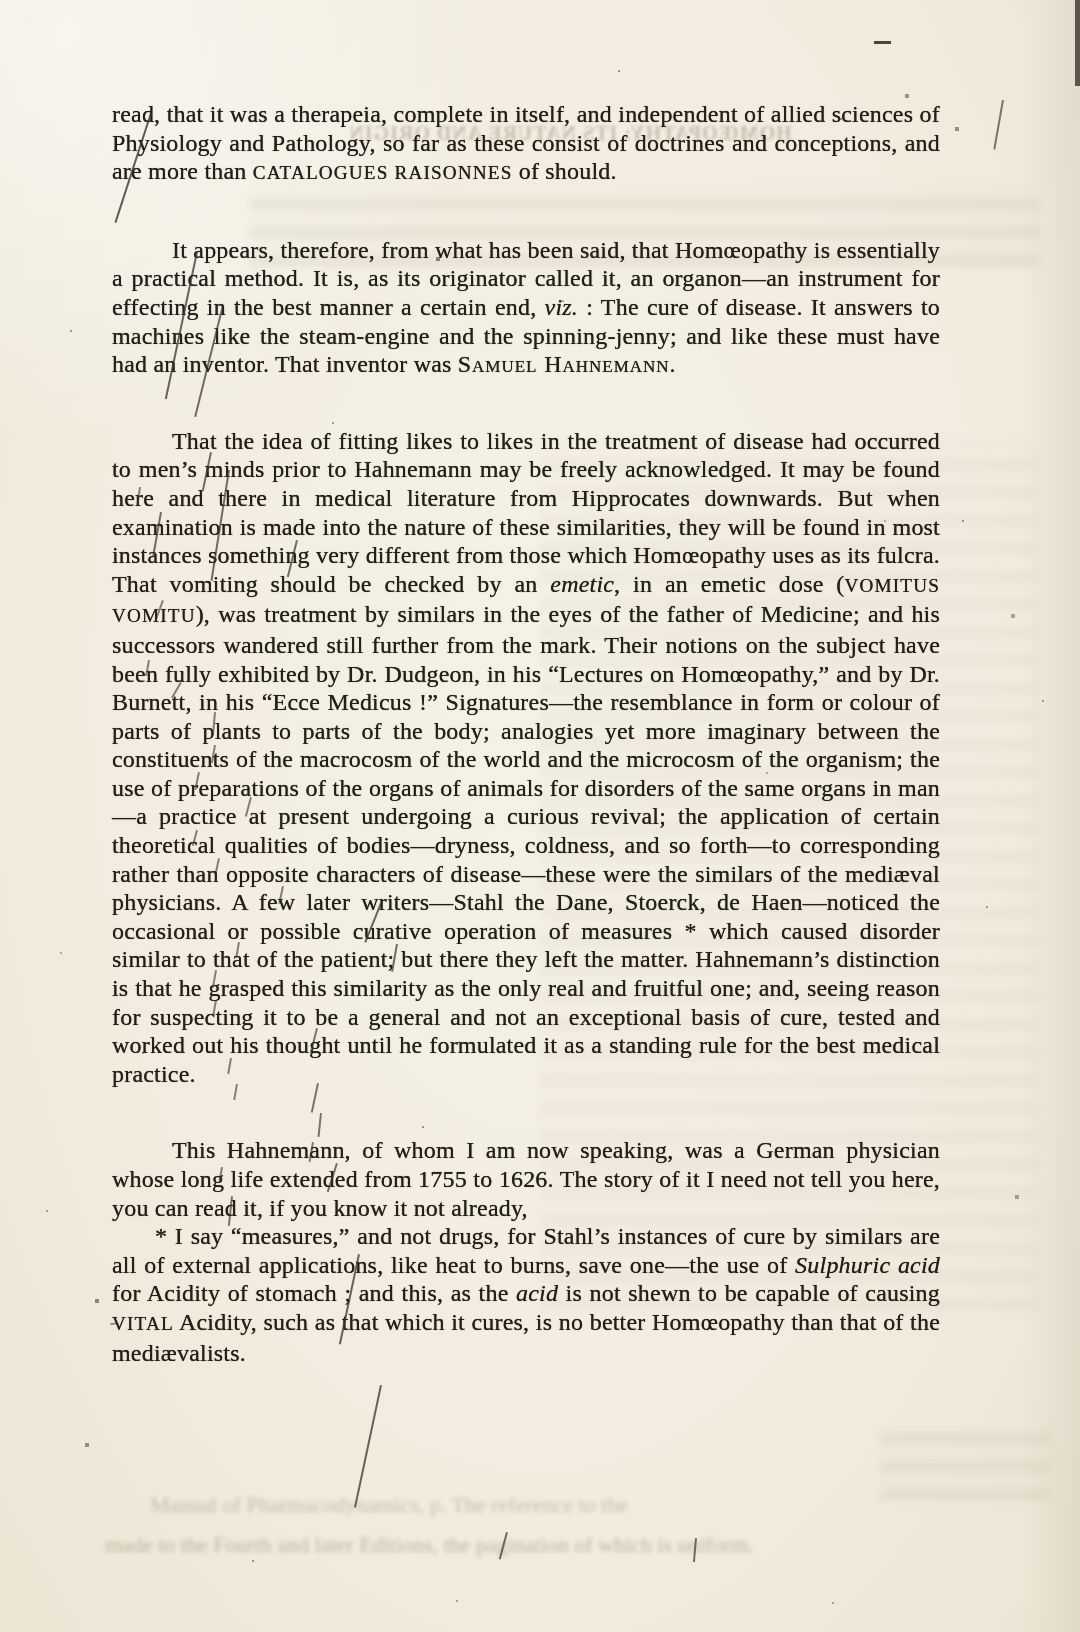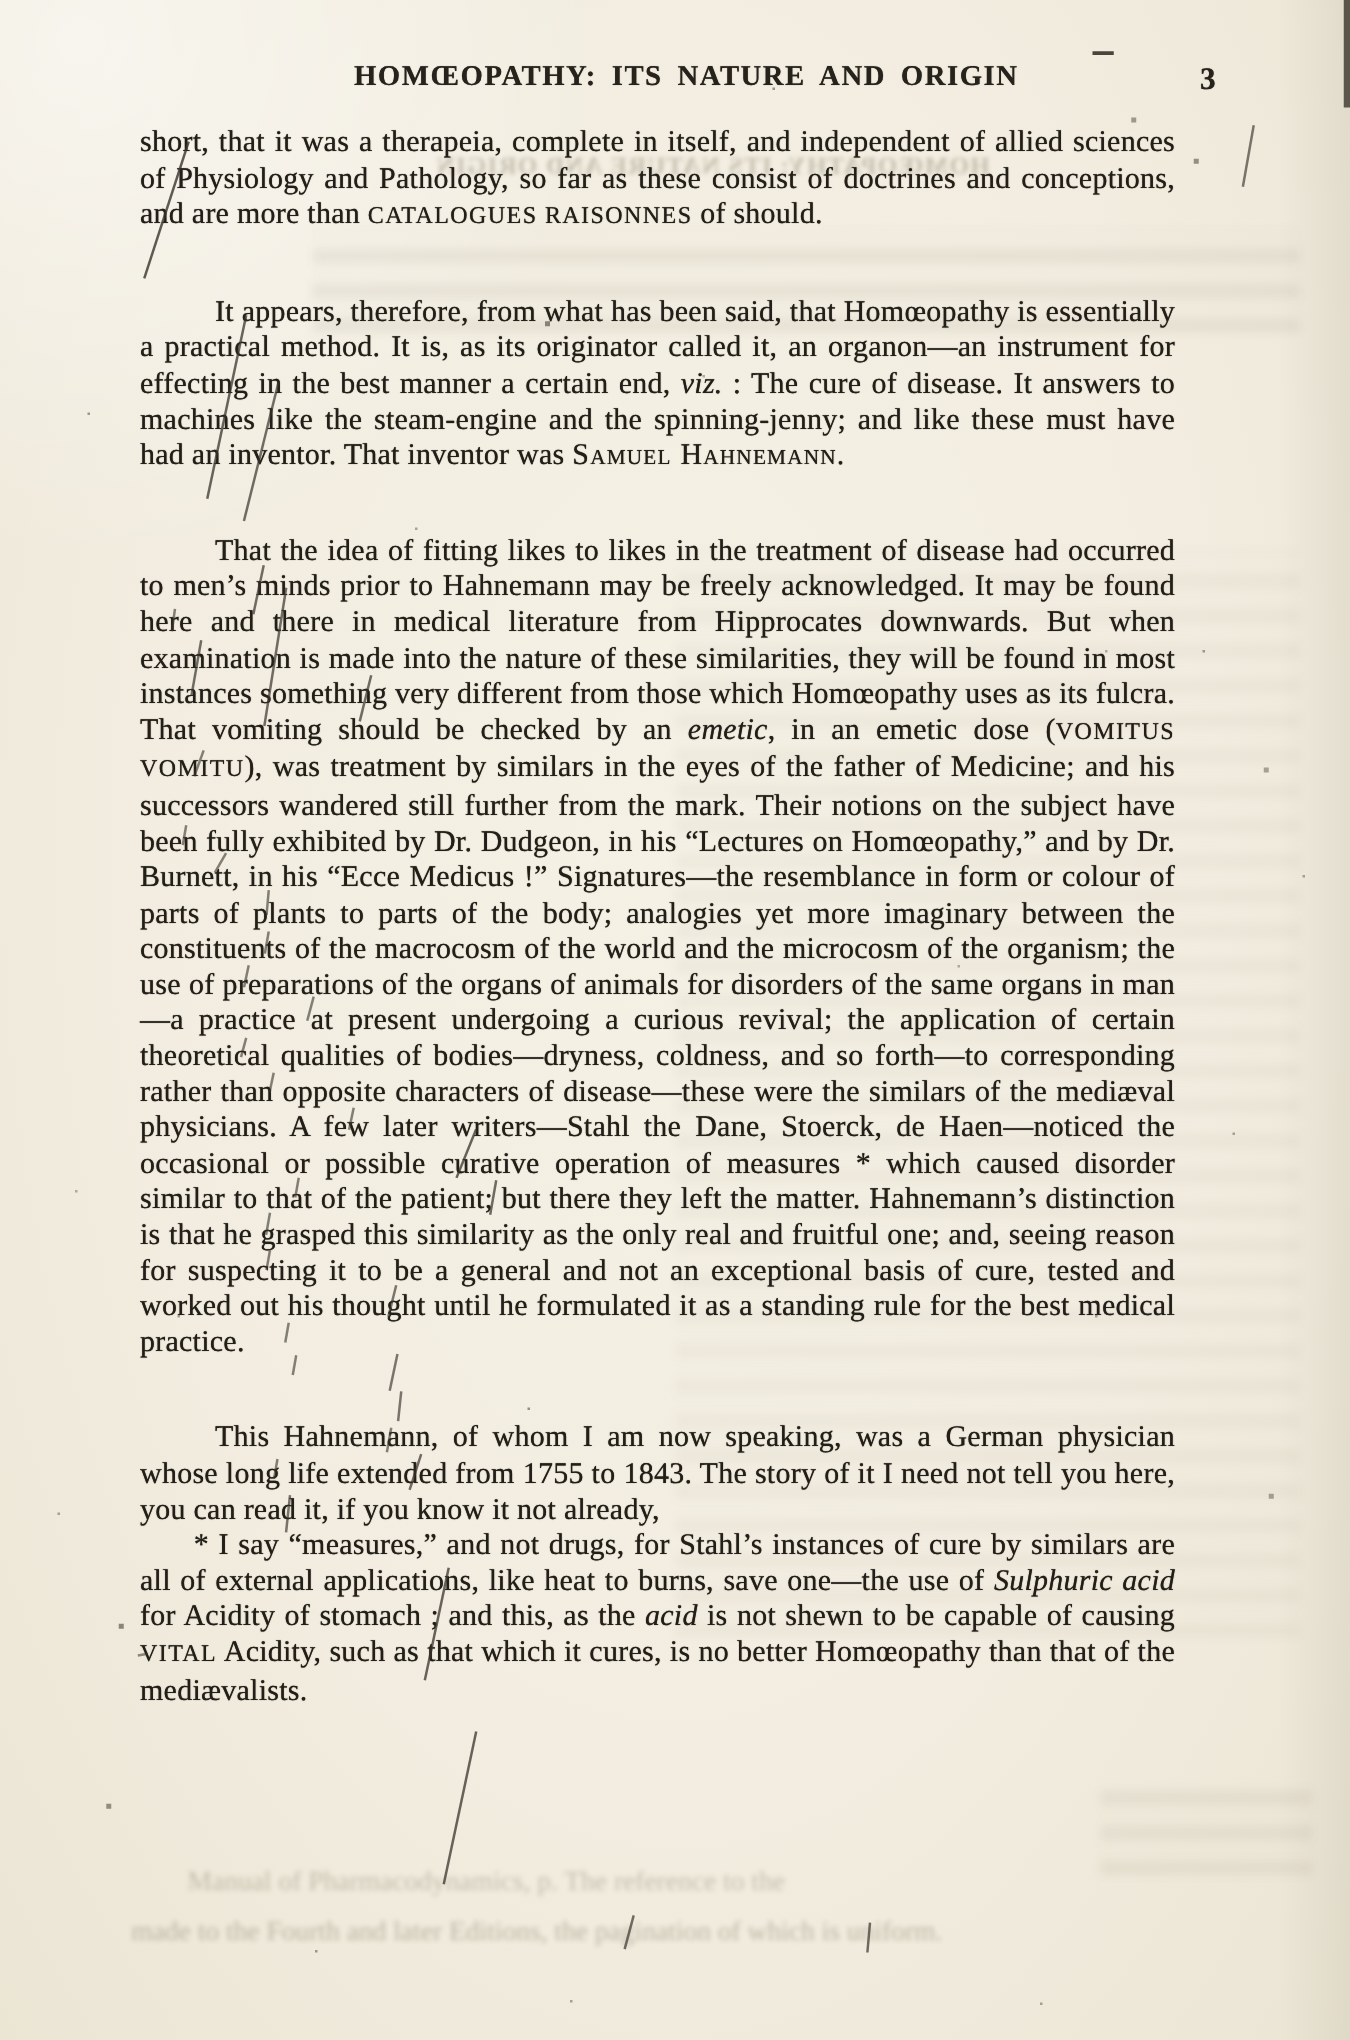--- a/index.html
+++ b/index.html
@@ -79,32 +79,28 @@
 
 <div class="page">
 
   <div class="ghost mirror ghost-header">HOMŒOPATHY: ITS NATURE AND ORIGIN</div>
   <div class="ghost-stripes gs1"></div>
   <div class="ghost-stripes gs2"></div>
   <div class="ghost-stripes gs3"></div>
   <div class="ghost ghost-f1">Manual of Pharmacodynamics, p.       The reference to the</div>
   <div class="ghost ghost-f2">made to the Fourth and later Editions, the pagination of which is uniform.</div>
 
-  <div class="header-row">
-    <div class="title">HOMŒOPATHY: ITS NATURE AND ORIGIN</div>
-    <div class="pagenum">3</div>
-  </div>
   <div class="hdash"></div>
 
   <div class="text-col">
     <div id="paras">
-        <p class="para"><span>short, that it was a therapeia, complete in itself, and independent of allied sciences of Physiology and Pathology, so far as these consist of doctrines and conceptions, and are more than </span><span class="cap">CATALOGUES RAISONNES</span><span> of should.</span></p>
+        <p class="para"><span>read, that it was a therapeia, complete in itself, and independent of allied sciences of Physiology and Pathology, so far as these consist of doctrines and conceptions, and are more than </span><span class="cap">CATALOGUES RAISONNES</span><span> of should.</span></p>
         <p class="para indent gap"><span>It appears, therefore, from what has been said, that Homœopathy is essentially a practical method.  It is, as its originator called it, an organon—an instrument for effecting in the best manner a certain end, </span><span class="it">viz.</span><span> : The cure of disease.  It answers to machines like the steam-engine and the spinning-jenny; and like these must have had an inventor.  That inventor was </span><span class="scv">Samuel Hahnemann</span><span>.</span></p>
         <p class="para indent gap"><span>That the idea of fitting likes to likes in the treatment of disease had occurred to men’s minds prior to Hahnemann may be freely acknowledged.  It may be found here and there in medical literature from Hipprocates downwards.  But when examination is made into the nature of these similarities, they will be found in most instances something very different from those which Homœopathy uses as its fulcra.  That vomiting should be checked by an </span><span class="it">emetic</span><span>, in an emetic dose (</span><span class="cap">VOMITUS VOMITU</span><span>), was treatment by similars in the eyes of the father of Medicine; and his successors wandered still further from the mark.  Their notions on the subject have been fully exhibited by Dr. Dudgeon, in his “Lectures on Homœopathy,” and by Dr. Burnett, in his “Ecce Medicus !”  Signatures—the resemblance in form or colour of parts of plants to parts of the body; analogies yet more imaginary between the constituents of the macrocosm of the world and the microcosm of the organism; the use of preparations of the organs of animals for disorders of the same organs in man—a practice at present undergoing a curious revival; the application of certain theoretical qualities of bodies—dryness, coldness, and so forth—to corresponding rather than opposite characters of disease—these were the similars of the mediæval physicians.  A few later writers—Stahl the Dane, Stoerck, de Haen—noticed the occasional or possible curative operation of measures * which caused disorder similar to that of the patient; but there they left the matter.  Hahnemann’s distinction is that he grasped this similarity as the only real and fruitful one; and, seeing reason for suspecting it to be a general and not an exceptional basis of cure, tested and worked out his thought until he formulated it as a standing rule for the best medical practice.</span></p>
-        <p class="para indent gap"><span>This Hahnemann, of whom I am now speaking, was a German physician whose long life extended from 1755 to 1843.  The story of it I need not tell you here, you can read it, if you know it not already,</span></p>
+        <p class="para indent gap"><span>This Hahnemann, of whom I am now speaking, was a German physician whose long life extended from 1755 to 1626.  The story of it I need not tell you here, you can read it, if you know it not already,</span></p>
       </div>
     <p class="footnote" id="footnote"><span>* I say “measures,” and not drugs, for Stahl’s instances of cure by similars are all of external applications, like heat to burns, save one—the use of </span><span class="it">Sulphuric acid</span><span> for Acidity of stomach ; and this, as the </span><span class="it">acid</span><span> is not shewn to be capable of causing </span><span class="cap">VITAL</span><span> Acidity, such as that which it cures, is no better Homœopathy than that of the mediævalists.</span></p>
   </div>
 
   <div class="edge-shade"></div>
   <div class="edge-sliver"></div>
   <div class="specks"></div>
   <div id="penmarks">
       <div class="mark" style="left: 150px; top: 113px; width: 2px; height: 115px; transform: rotate(18deg); opacity: 0.8;"></div>
       <div class="mark" style="left: 196px; top: 252px; width: 2px; height: 150px; transform: rotate(12deg); opacity: 0.75;"></div>

